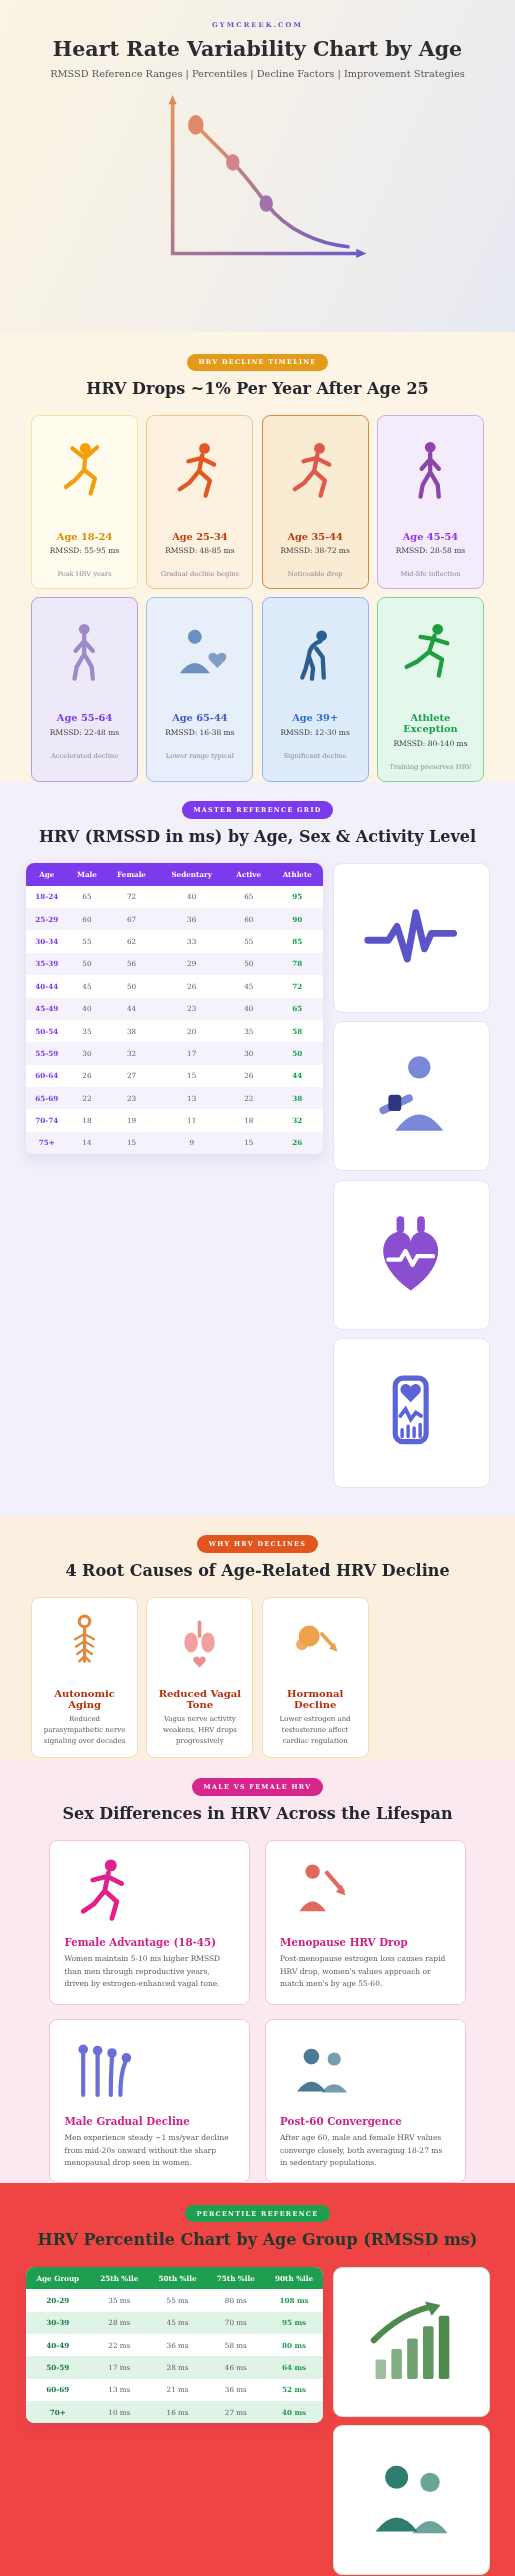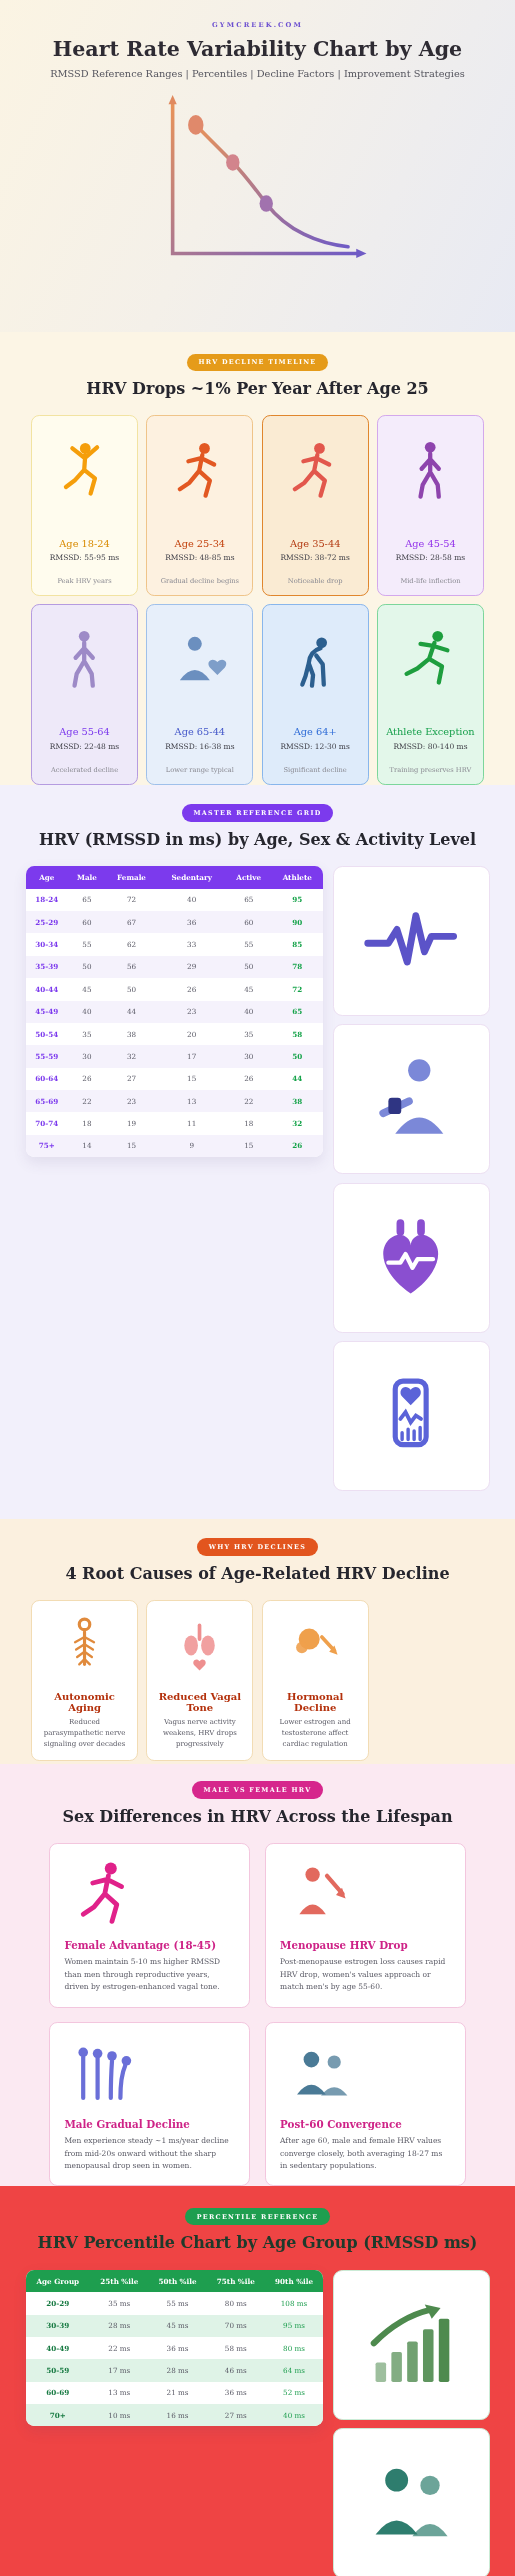--- a/index.html
+++ b/index.html
@@ -21,21 +21,21 @@
   .hero h1 { font-size:20.6px; color:#2E2B33; margin:8.2px 0 7.2px; }
   .hero .sub { font-size:9.8px; color:#55555E; }
   .hero-chart { display:block; margin:14.4px auto 0; }
 
   
   .sec-timeline { background:#FCF5E5; min-height:404px; padding-top:21.6px; }
   .b-timeline { background:#E59B1A; }
   .tcard { min-height:152px; padding:8.2px 5.2px 10.3px; }
   .tcard .illus { height:95px; }
   .tcard .ic { height:80px; }
-  .tc-title { font-size:9.8px; font-weight:normal; margin-top:18px; }
+  .tc-title { font-size:9.8px; font-weight:bold; margin-top:11px; }
   .tc-range { font-size:7.5px; color:#3F3F47; margin-top:4.1px; }
   .tc-note { font-size:6.7px; color:#8A8A92; margin-top:15px; }
   .t-yellow{background:#FFFCEE;border-color:#F2E3A1;} .t-yellow .tc-title{color:#D88A00;} .t-yellow .illus{color:#F59E0B;}
   .t-orange{background:#FDF1E0;border-color:#EFC489;} .t-orange .tc-title{color:#C2410C;} .t-orange .illus{color:#E25822;}
   .t-deeporange{background:#FAEBD3;border-color:#E0862D;} .t-deeporange .tc-title{color:#B33A12;} .t-deeporange .illus{color:#E2574C;}
   .t-purple{background:#F4ECFB;border-color:#D3A8EC;} .t-purple .tc-title{color:#9333EA;} .t-purple .illus{color:#8E44AD;}
   .t-lilac{background:#EEE9F9;border-color:#B59BE0;} .t-lilac .tc-title{color:#7C3AED;} .t-lilac .illus{color:#9D8AC7;}
   .t-blue{background:#E7EFFA;border-color:#9FC0EA;} .t-blue .tc-title{color:#4558C9;} .t-blue .illus{color:#6B8FBF;}
   .t-deepblue{background:#DEEBFA;border-color:#88B6EC;} .t-deepblue .tc-title{color:#2E6BD6;} .t-deepblue .illus{color:#2C5F8F;}
   .t-green{background:#E3F7EA;border-color:#7CD69B;} .t-green .tc-title{color:#18A04C;} .t-green .illus{color:#1E9E3E;}
@@ -57,21 +57,21 @@
   .sec-ref .c-athlete { color:#16A34A; font-weight:bold; }
   .sec-ref .side-card { height:150px; border:0.8px solid #ECDFF2; }
   .sec-ref .side-card .ic { height:103px; }
 
   .sec-pct { background:#ef4444; min-height:416px; padding-top:21.6px; }
   .b-pct { background:#1E9E4F; }
   .sec-pct h2.sec-h { color:#1E3A2B; }
   .sec-pct thead th { background:#1E9E4F; }
   .sec-pct tbody tr:nth-child(even) { background:#DFF3E7; }
   .sec-pct .c-group { color:#177A42; font-weight:bold; }
-  .sec-pct .c-p90 { color:#1E9E4F; font-weight:normal; }
+  .sec-pct .c-p90 { color:#1E9E4F; font-weight:bold; }
   .sec-pct .side-card { height:150px; border:0.8px solid #CBEBD6; }
   .sec-pct .side-card .ic { height:106px; }
 
   
   .sec-causes { background:#FBF0DF; min-height:245px; padding-top:19.6px; }
   .b-causes { background:#E2551E; }
   .ccard { min-height:148px; padding:8.2px 6.2px 9.3px; border-color:#F2DCB4; }
   .ccard .illus { height:77px; } .ccard .ic { height:67px; }
   .cc-title { font-size:10px; font-weight:bold; color:#B4310C; margin-top:4.1px; }
   .cc-body { font-size:7px; color:#5B5B66; line-height:1.6; margin-top:4.1px; padding:0 3.1px; }
@@ -415,21 +415,21 @@
         <div class="tc-range">RMSSD: 16-38 ms</div>
         <div class="tc-note">Lower range typical</div>
       </div>
 
       <div class="card tcard t-deepblue">
         <div class="illus">
           <svg class="ic" viewBox="0 0 120 120">
             <use href="#sym-hunch"></use>
           </svg>
         </div>
-        <div class="tc-title">Age 64+</div>
+        <div class="tc-title">Age 39+</div>
         <div class="tc-range">RMSSD: 12-30 ms</div>
         <div class="tc-note">Significant decline</div>
       </div>
 
       <div class="card tcard t-green">
         <div class="illus">
           <svg class="ic" viewBox="0 0 120 120">
             <use href="#sym-sprint"></use>
           </svg>
         </div>

